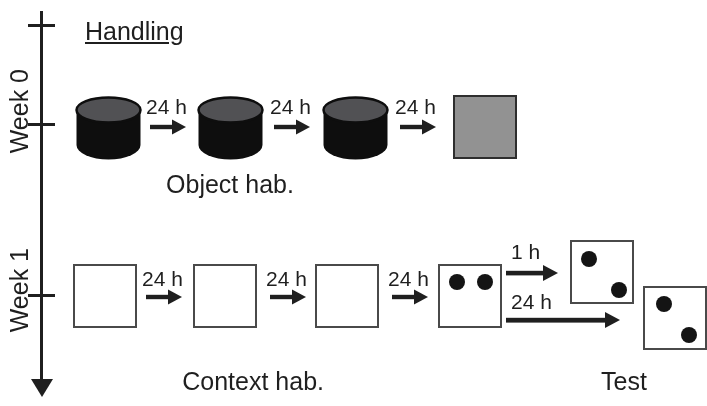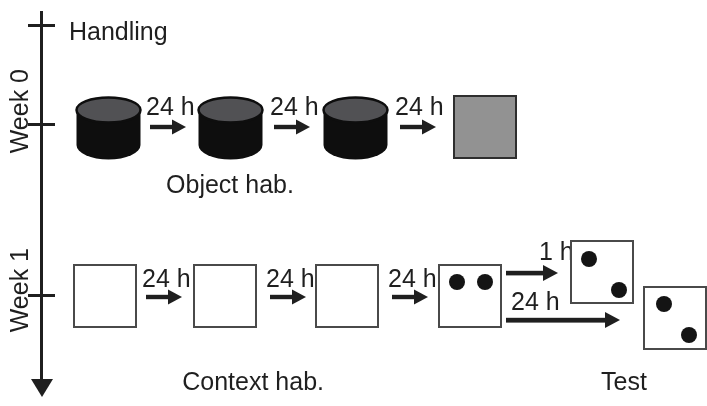--- a/index.html
+++ b/index.html
@@ -49,23 +49,23 @@
   .label.centered { text-align: center; }
   .vlabel {
     font-size: 25px;
     line-height: 30px;
     writing-mode: vertical-rl;
     transform: rotate(180deg);
     white-space: nowrap;
   }
   .vlabel.w0 { left: 4px; top: 69px; }
   .vlabel.w1 { left: 4px; top: 248px; }
-  .handling { left: 69px; top: 19px; }
+  .handling { left: 85px; top: 19px; text-decoration: underline; }
 
-  .interval { font-size: 25px; line-height: 25px; white-space: nowrap; text-align: center; }
+  .interval { font-size: 21px; line-height: 25px; white-space: nowrap; text-align: center; }
 
   
   .box {
     box-sizing: border-box;
     width: 64px; height: 64px;
     background: #ffffff;
     border: 2px solid #4a4a4a;
   }
   .box.gray {
     background: #929292;
@@ -152,21 +152,21 @@
   <svg class="abs" style="left:392px; top:289px;" width="36" height="16" viewBox="0 0 36 16">
     <rect x="0" y="5.8" width="24" height="4.4" fill="#1f1f1f"></rect>
     <polygon points="22,0.5 36,8 22,15.5" fill="#1f1f1f"></polygon>
   </svg>
 
   <div class="abs box" style="left:438px; top:264px;">
     <div class="dot" style="left:9px; top:8px;"></div>
     <div class="dot" style="left:37px; top:8px;"></div>
   </div>
 
-  <div class="abs interval" style="left:511px; top:239px;margin-left:28px;">1 h</div>
+  <div class="abs interval" style="left:511px; top:239px;">1 h</div>
   <svg class="abs" style="left:506px; top:264px;" width="52" height="18" viewBox="0 0 52 18">
     <rect x="0" y="6.8" width="39" height="4.6" fill="#1f1f1f"></rect>
     <polygon points="37,1 52,9 37,17" fill="#1f1f1f"></polygon>
   </svg>
 
   <div class="abs interval" style="left:511px; top:289px;">24 h</div>
   <svg class="abs" style="left:506px; top:311px;" width="114" height="18" viewBox="0 0 114 18">
     <rect x="0" y="6.8" width="101" height="4.8" fill="#1f1f1f"></rect>
     <polygon points="99,1 114,9 99,17" fill="#1f1f1f"></polygon>
   </svg>

